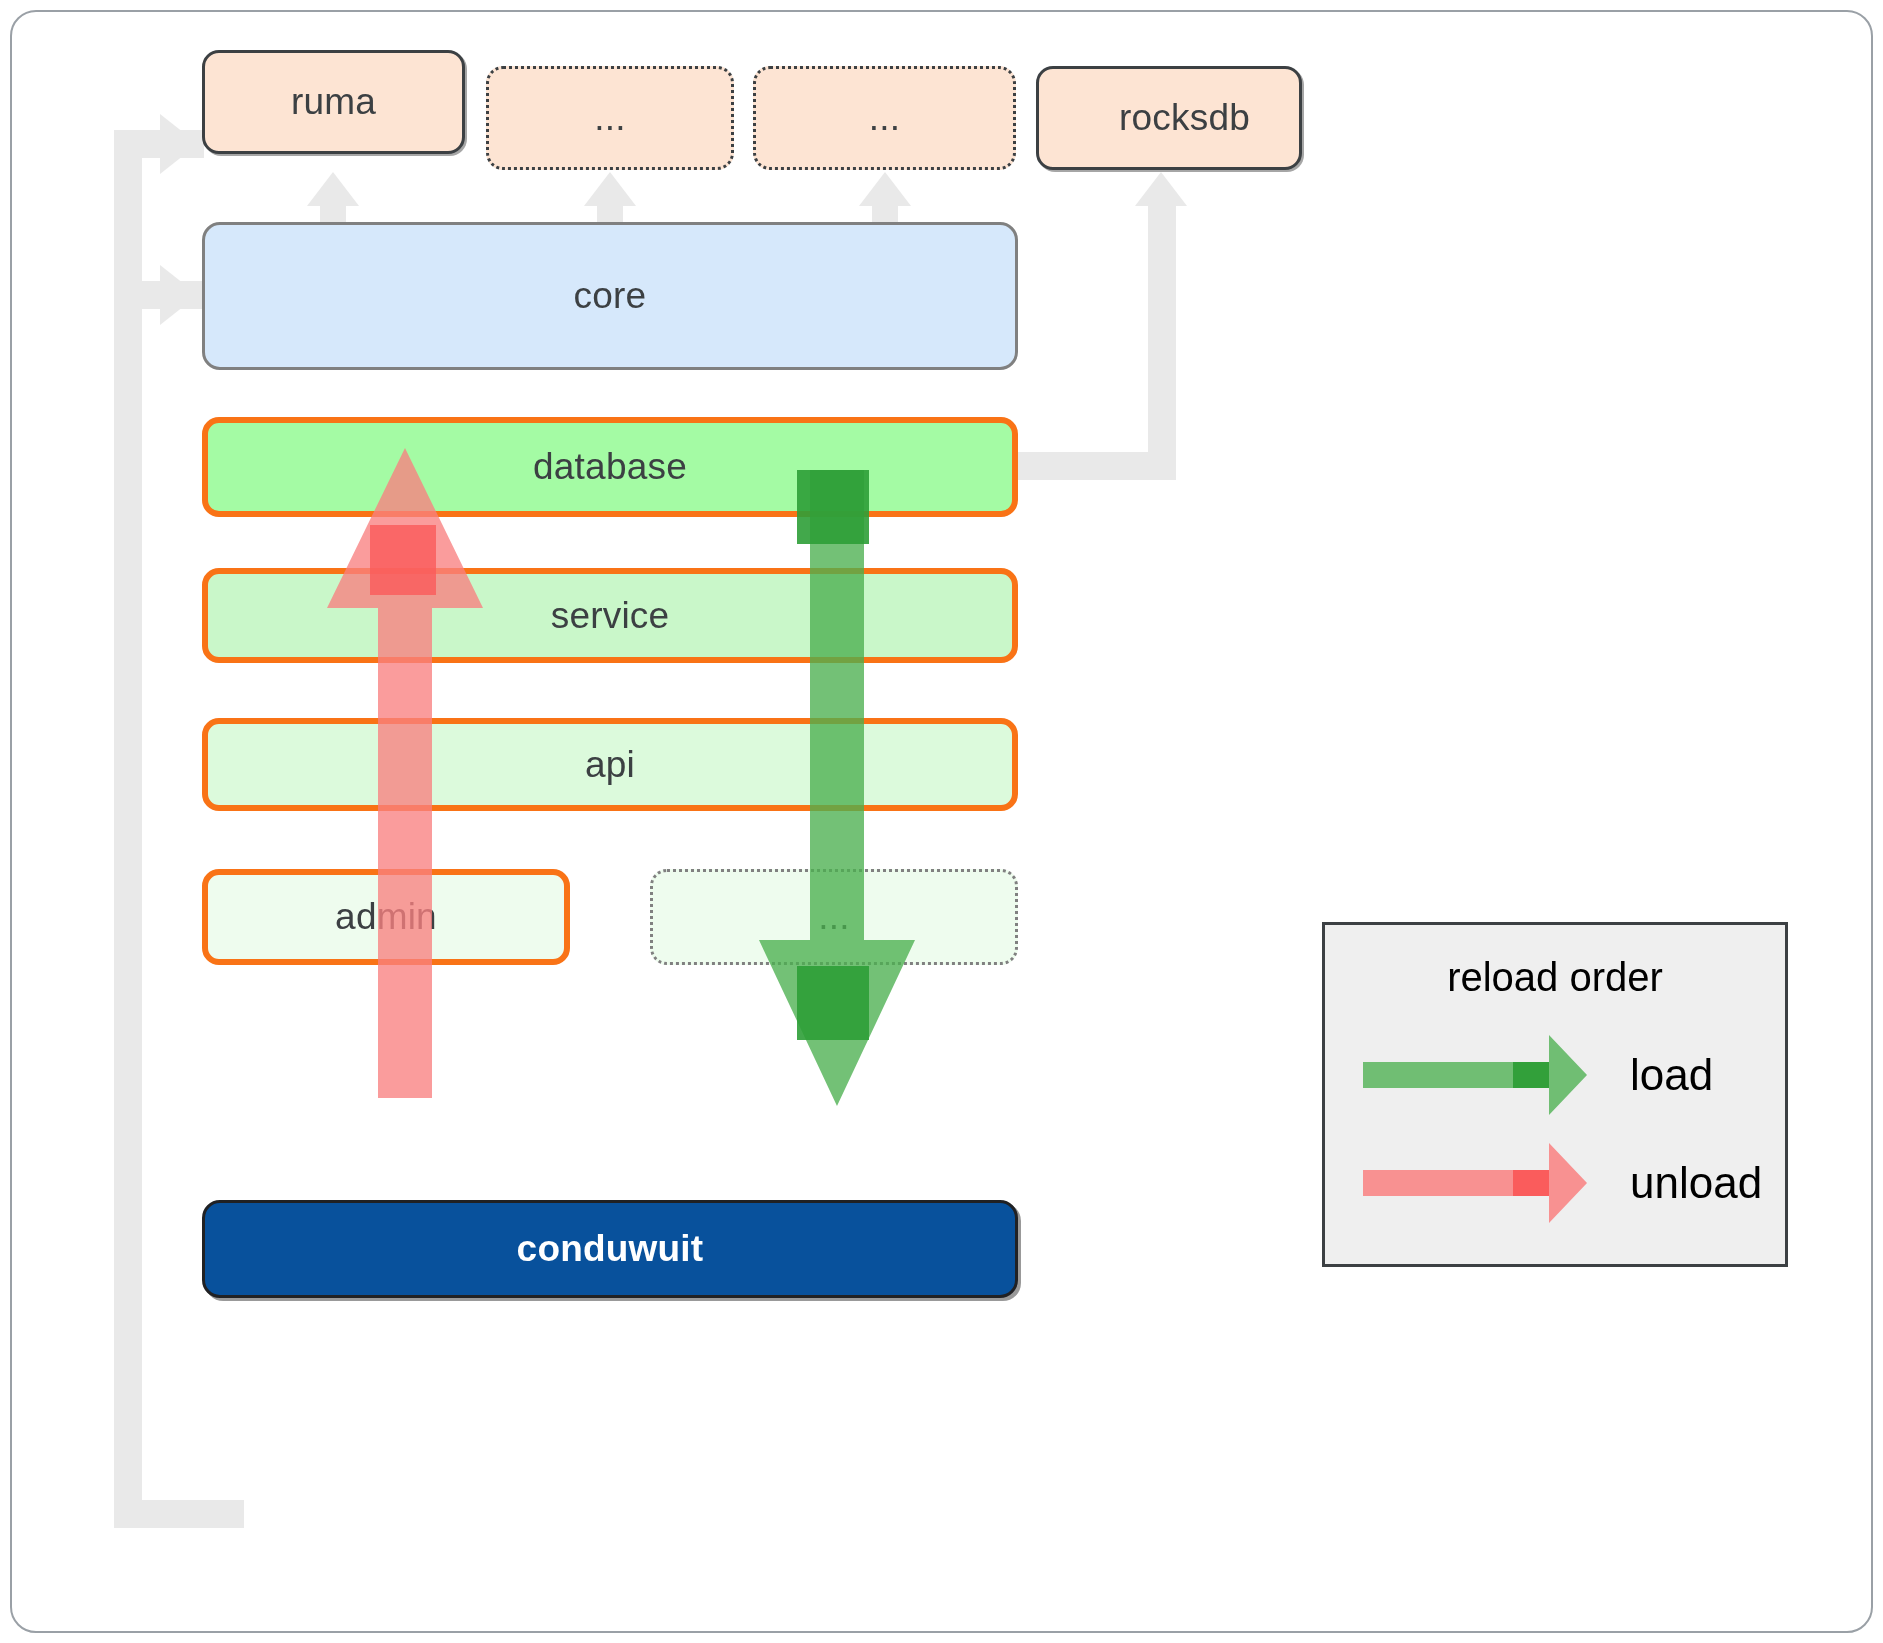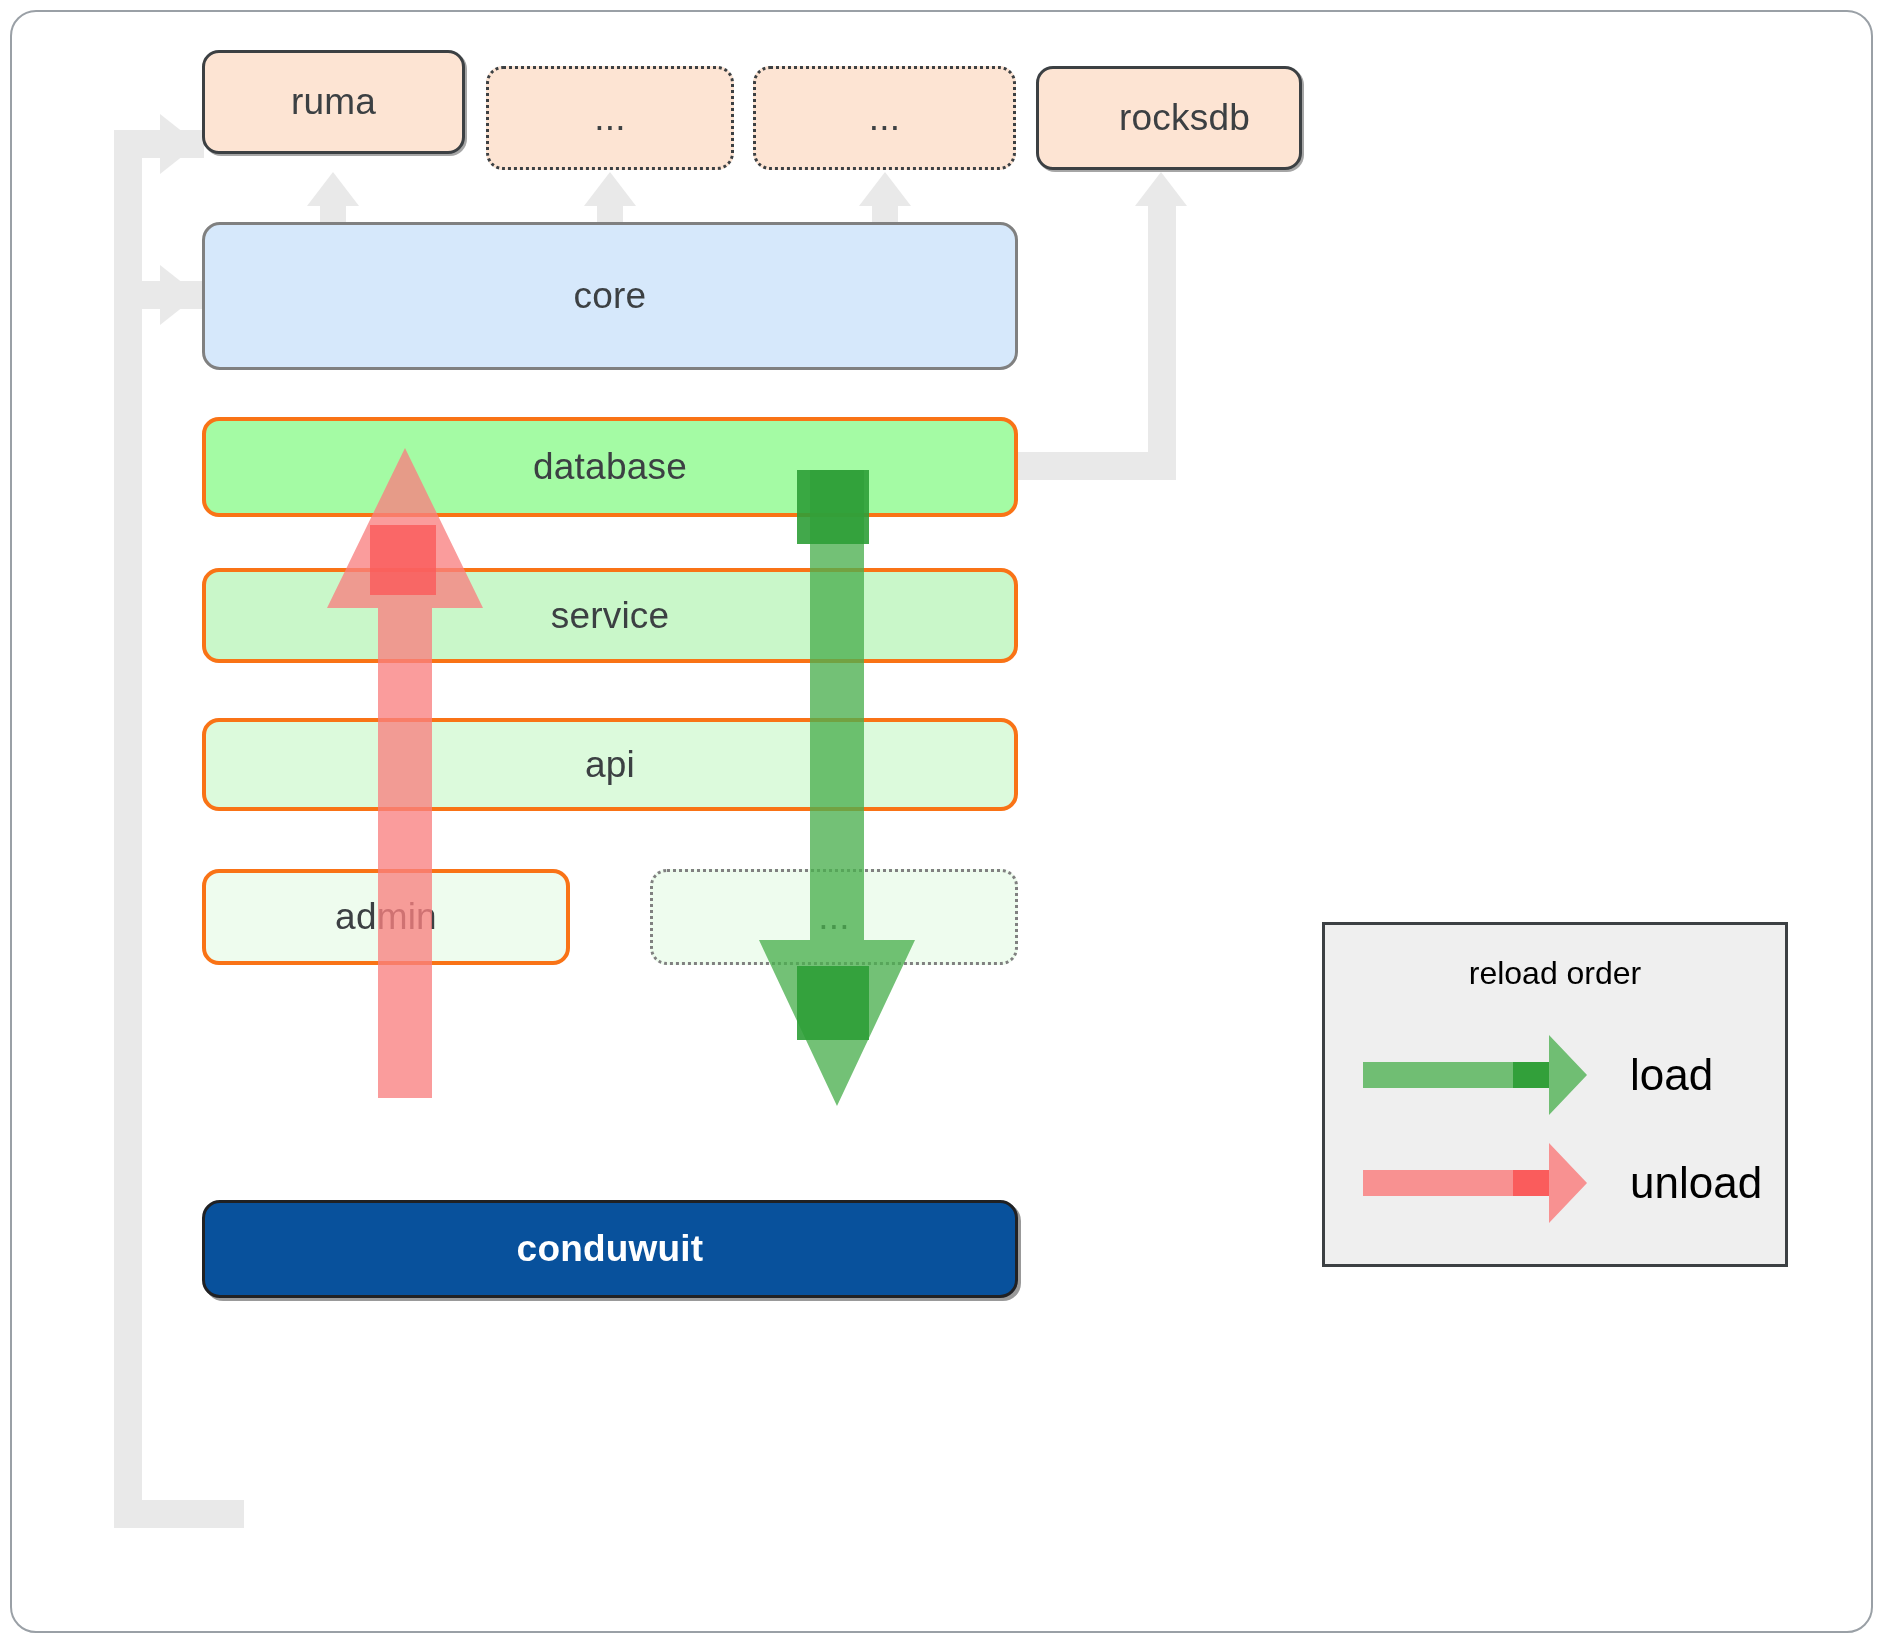--- a/index.html
+++ b/index.html
@@ -44,21 +44,21 @@
   .node.dep.dotted {
     border: 3px dotted #3c4043;
     box-shadow: none;
   }
   .node.core {
     background: #d6e8fb;
     border: 3px solid #808080;
     border-radius: 18px;
   }
   .node.layer {
-    border: 4px solid #f97316;
+    border: 6px solid #f97316;
     border-radius: 17px;
   }
   .node.layer.dotted { border: 3px dotted #808080; }
   .node.root {
     background: #08519c;
     border: 3px solid #202124;
     border-radius: 18px;
     color: #ffffff;
     font-weight: bold;
     box-shadow: 3px 3px 0 rgba(0,0,0,.4);
@@ -90,21 +90,21 @@
   #legend {
     position: absolute;
     background: #efefef;
     border: 3px solid #3c4043;
     z-index: 5;
   }
   #legend .ltitle {
     position: absolute;
     left: 0; right: 0; top: 30px;
     text-align: center;
-    font-size: 32px;
+    font-size: 40px;
     color: #000000;
   }
   .lrow { position: absolute; display: flex; align-items: center; }
   .lrow .ltext { font-size: 44px; color: #000000; }
 </style>
 </head>
 <body>
 
 <div id="stage">
   <div id="frame"></div>

